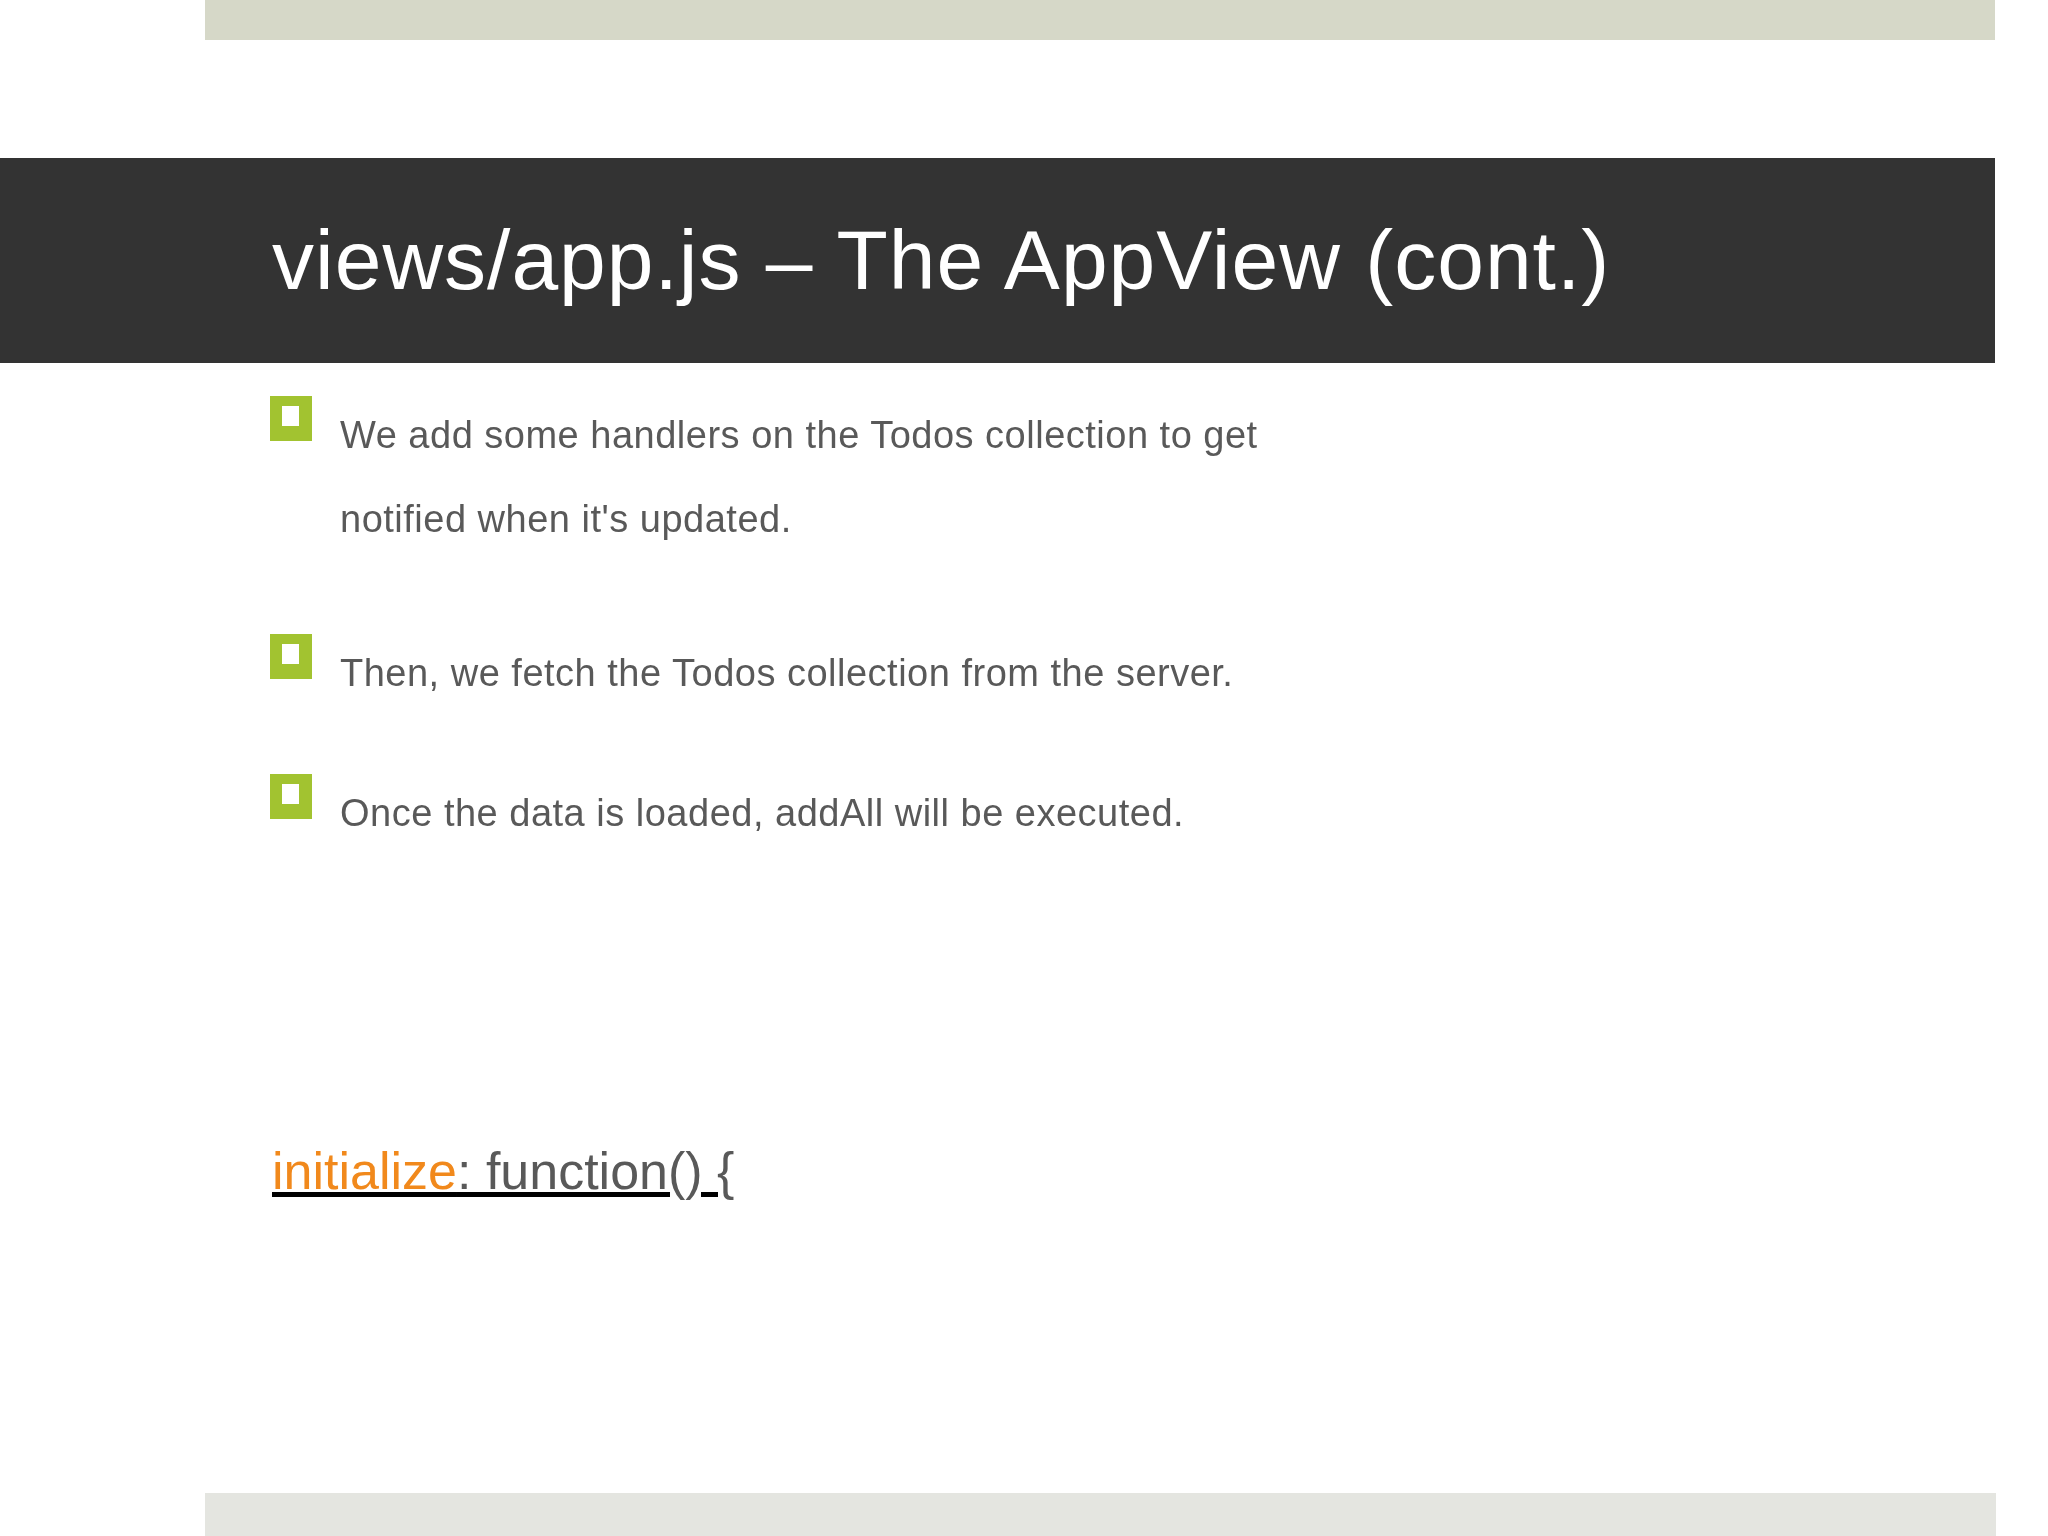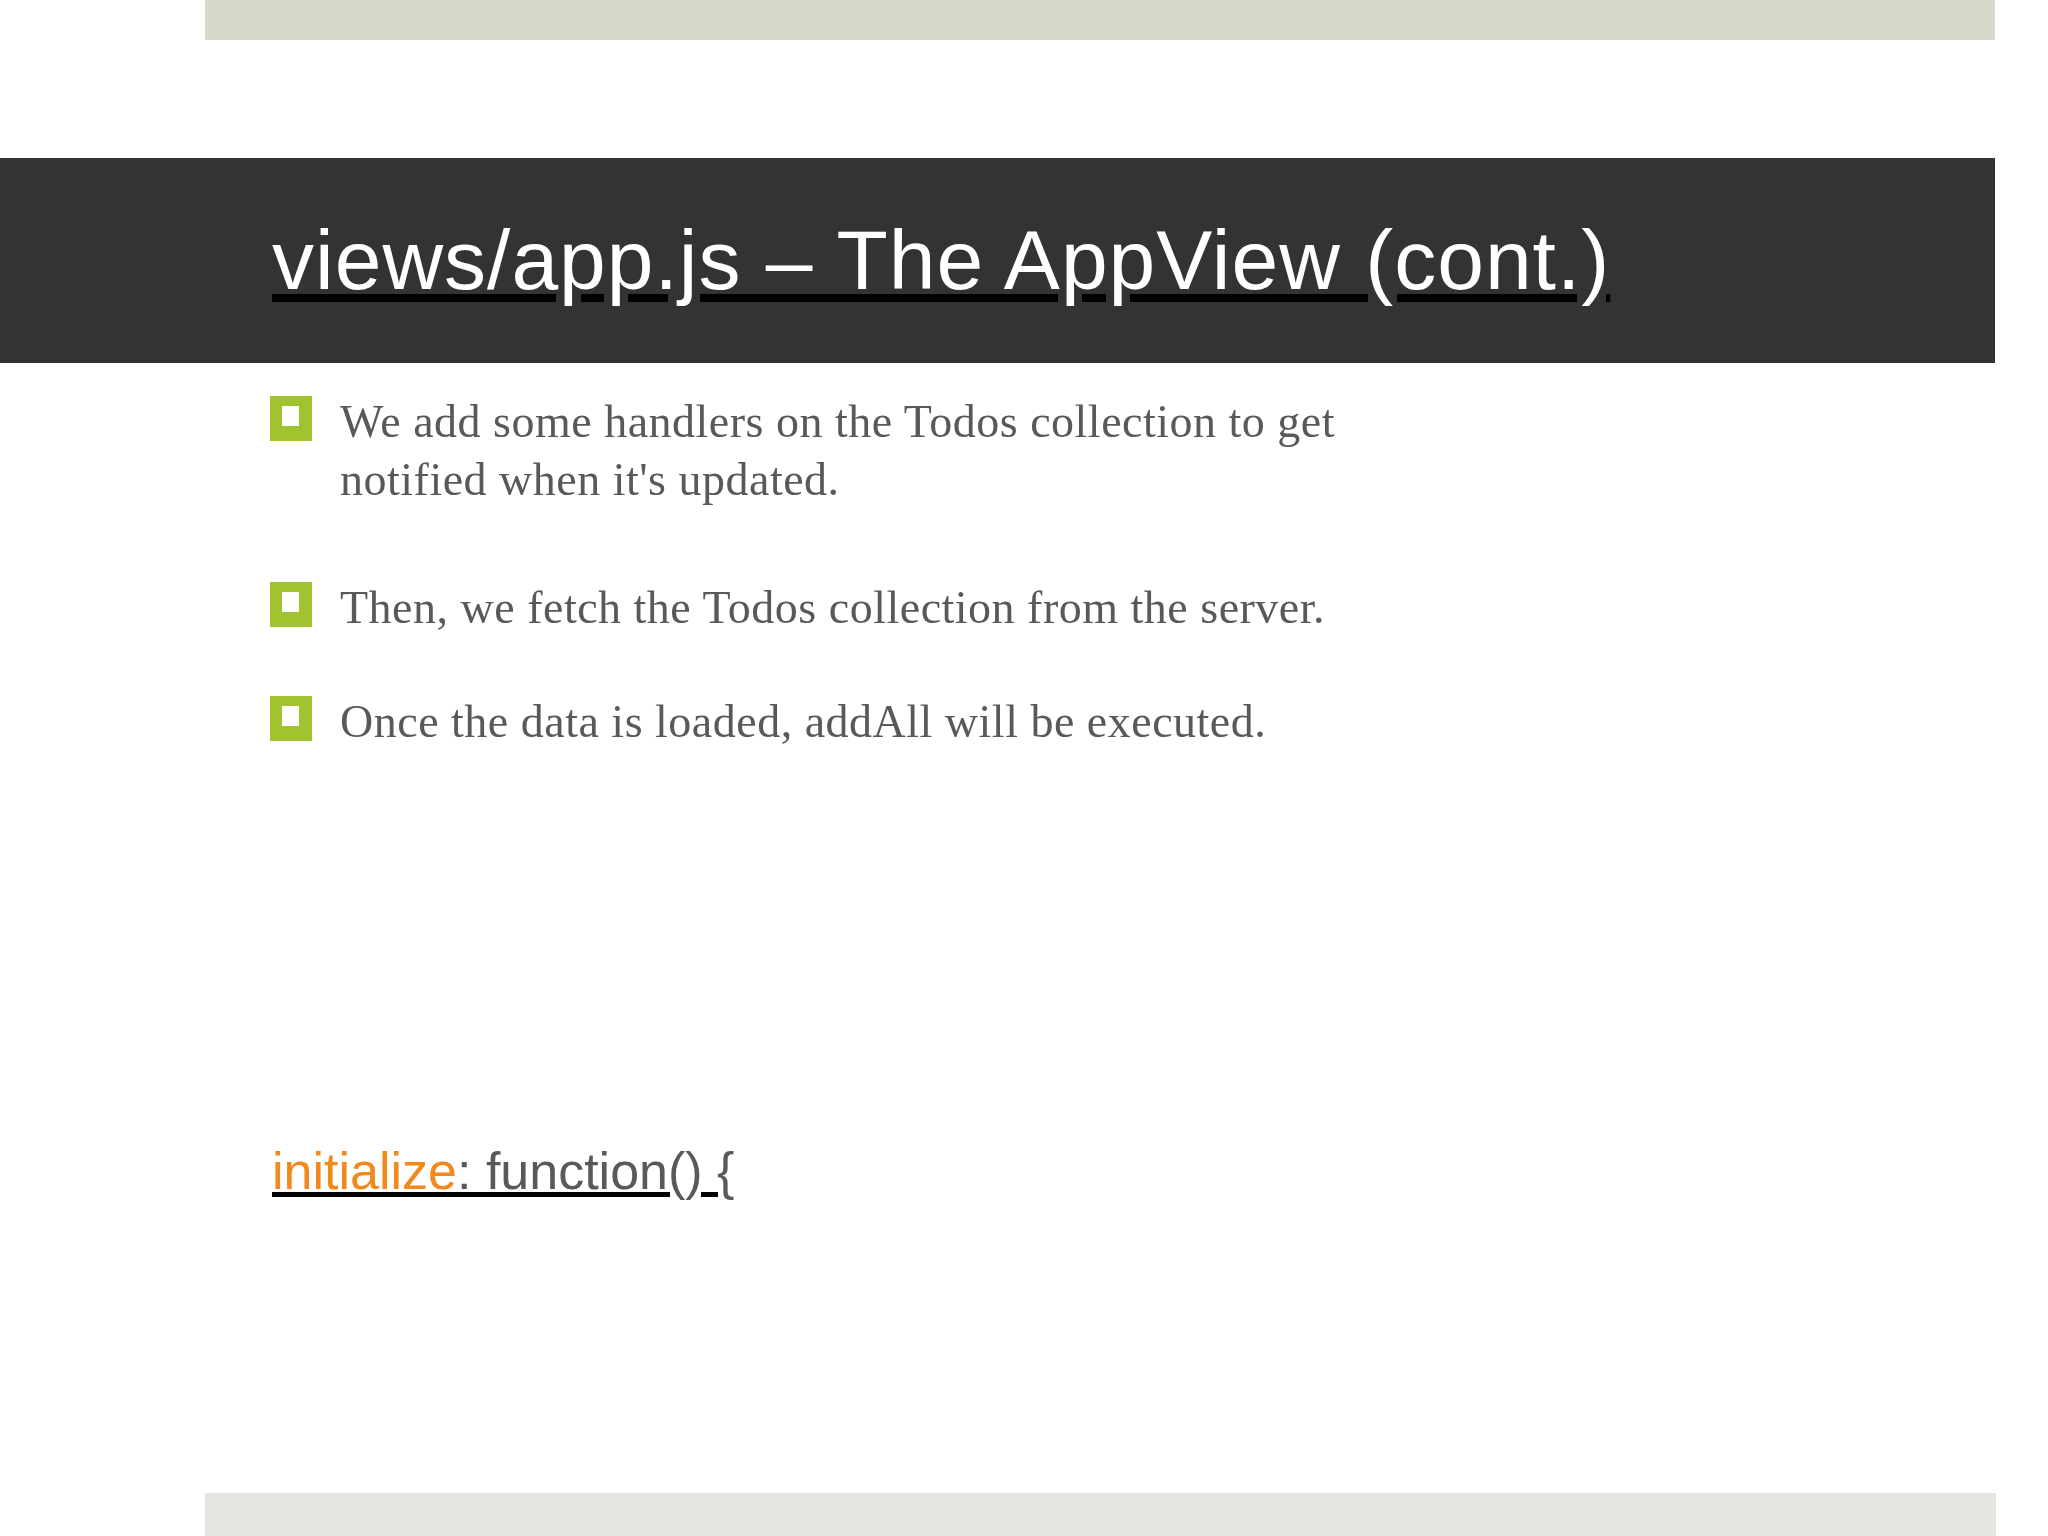--- a/index.html
+++ b/index.html
@@ -37,21 +37,20 @@
   
   .title-bar {
     position: absolute;
     left: 0;
     top: 158px;
     width: 1995px;
     height: 205px;
     background: var(--title_bar_bg, #333333);
     display: flex;
     align-items: center;
-    text-decoration: underline;
   }
   .title-text {
     color: var(--title_text, #ffffff);
     font-size: 84px;
     font-weight: 400;
     letter-spacing: 1px;
     padding-left: 272px;
     white-space: nowrap;
   }
 
@@ -80,25 +79,24 @@
   .bullet-marker .hole {
     position: absolute;
     left: 12px;
     top: 10px;
     width: 17px;
     height: 20px;
     background: #ffffff;
   }
   .bullet-text {
     color: var(--body_gray, #595959);
-    font-size: 46px;
-    line-height: 58px;
+    font-size: 38px;
+    line-height: 84px;
     letter-spacing: 0.5px;
     white-space: pre-line;
-    font-family: Liberation Serif, serif;
   }
 
   
   .code {
     position: absolute;
     left: 272px;
     top: 856px;
     font-size: 52px;
     line-height: 90px;
     white-space: pre;

